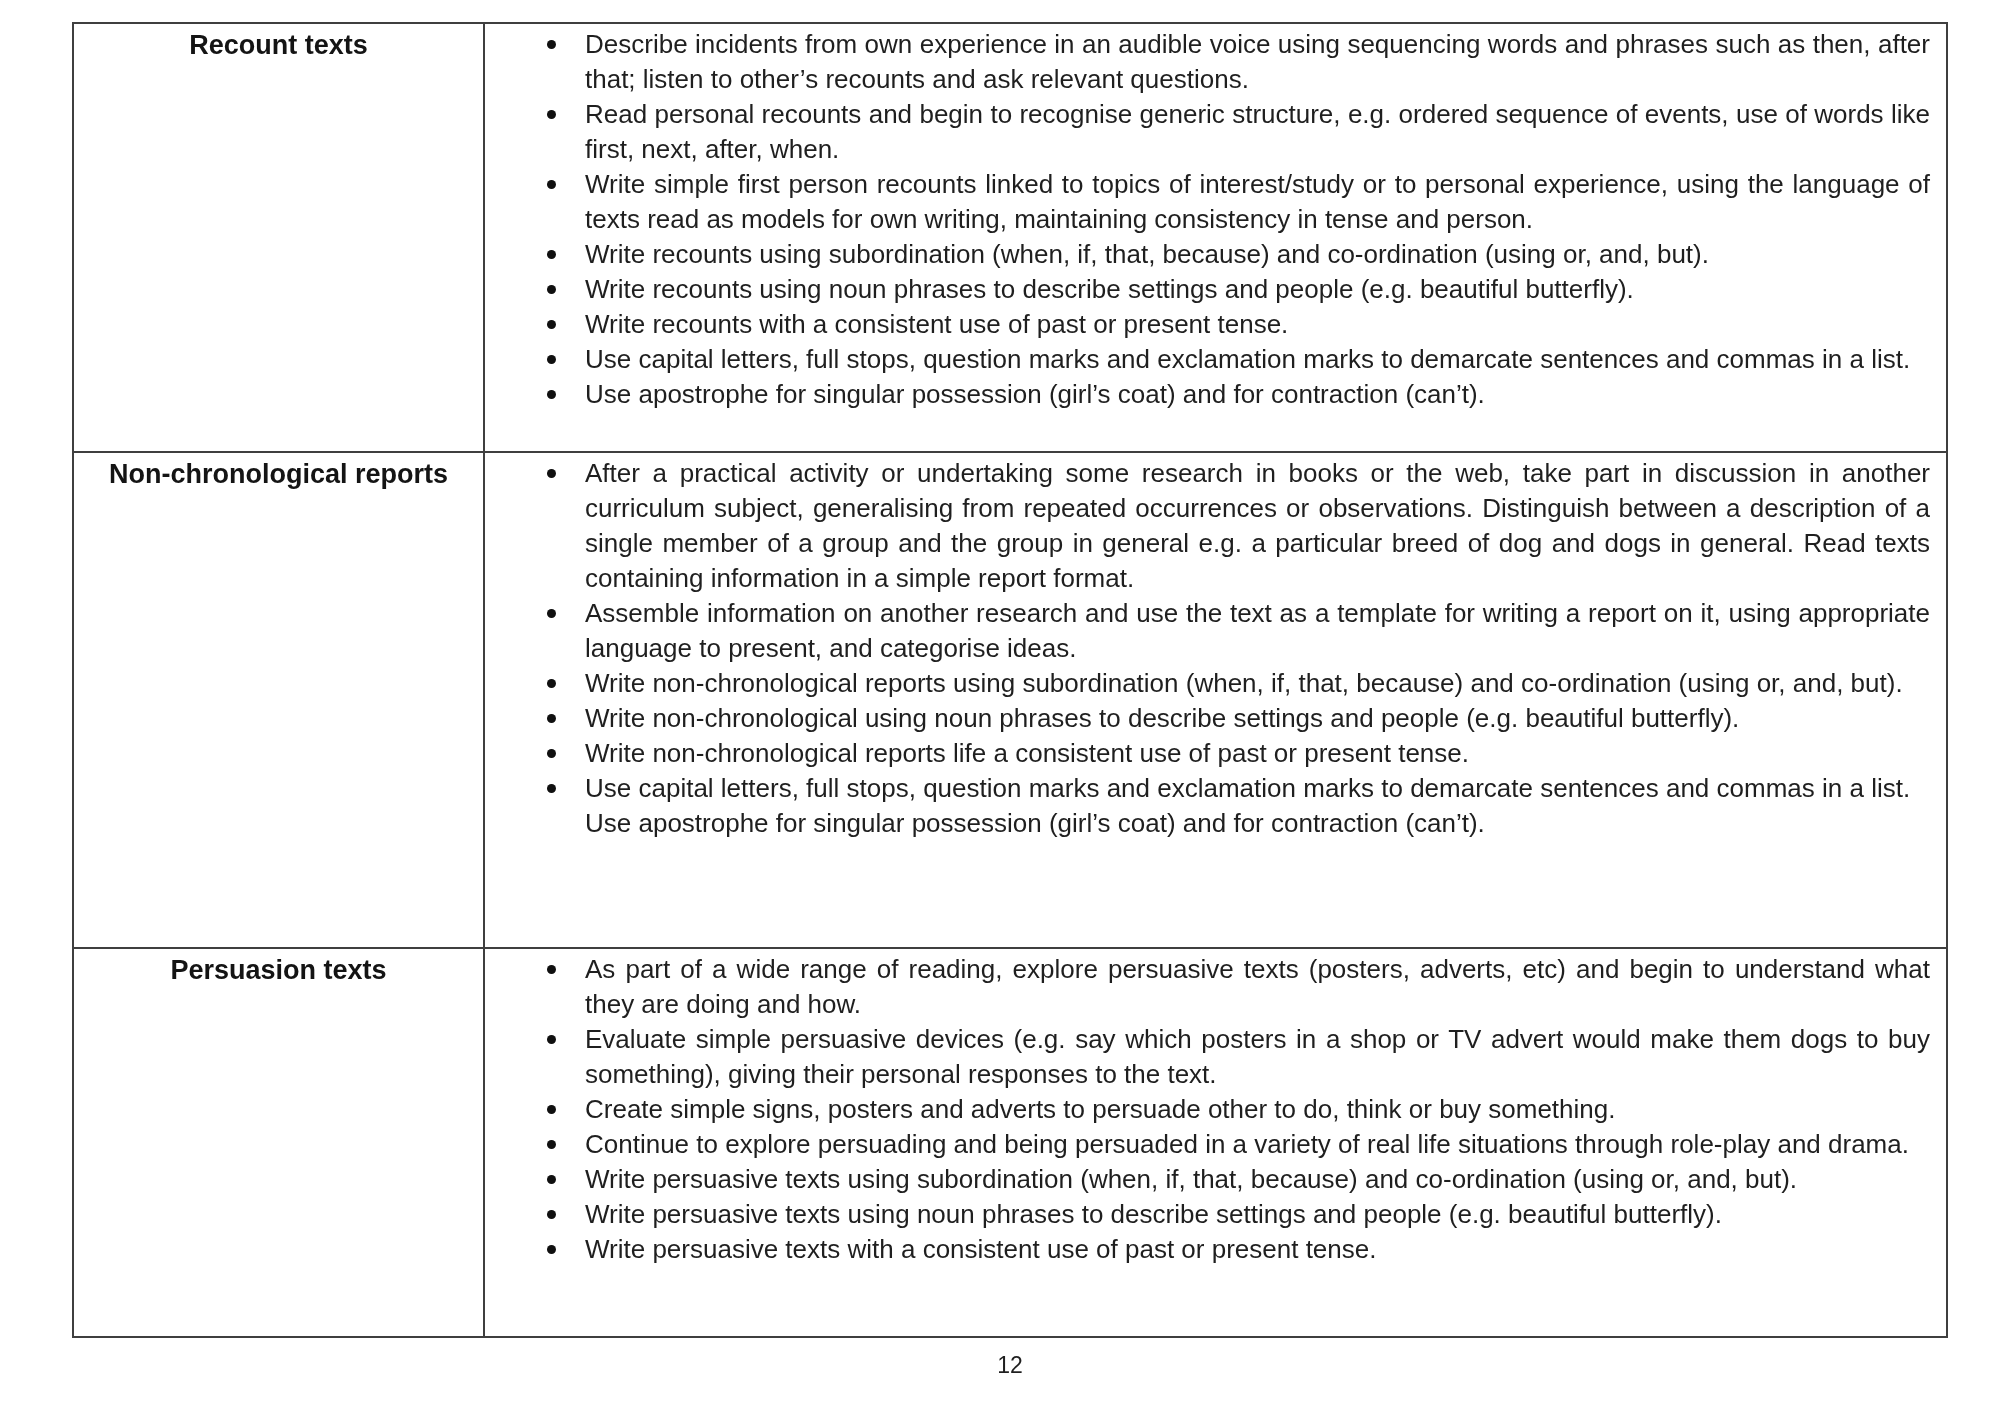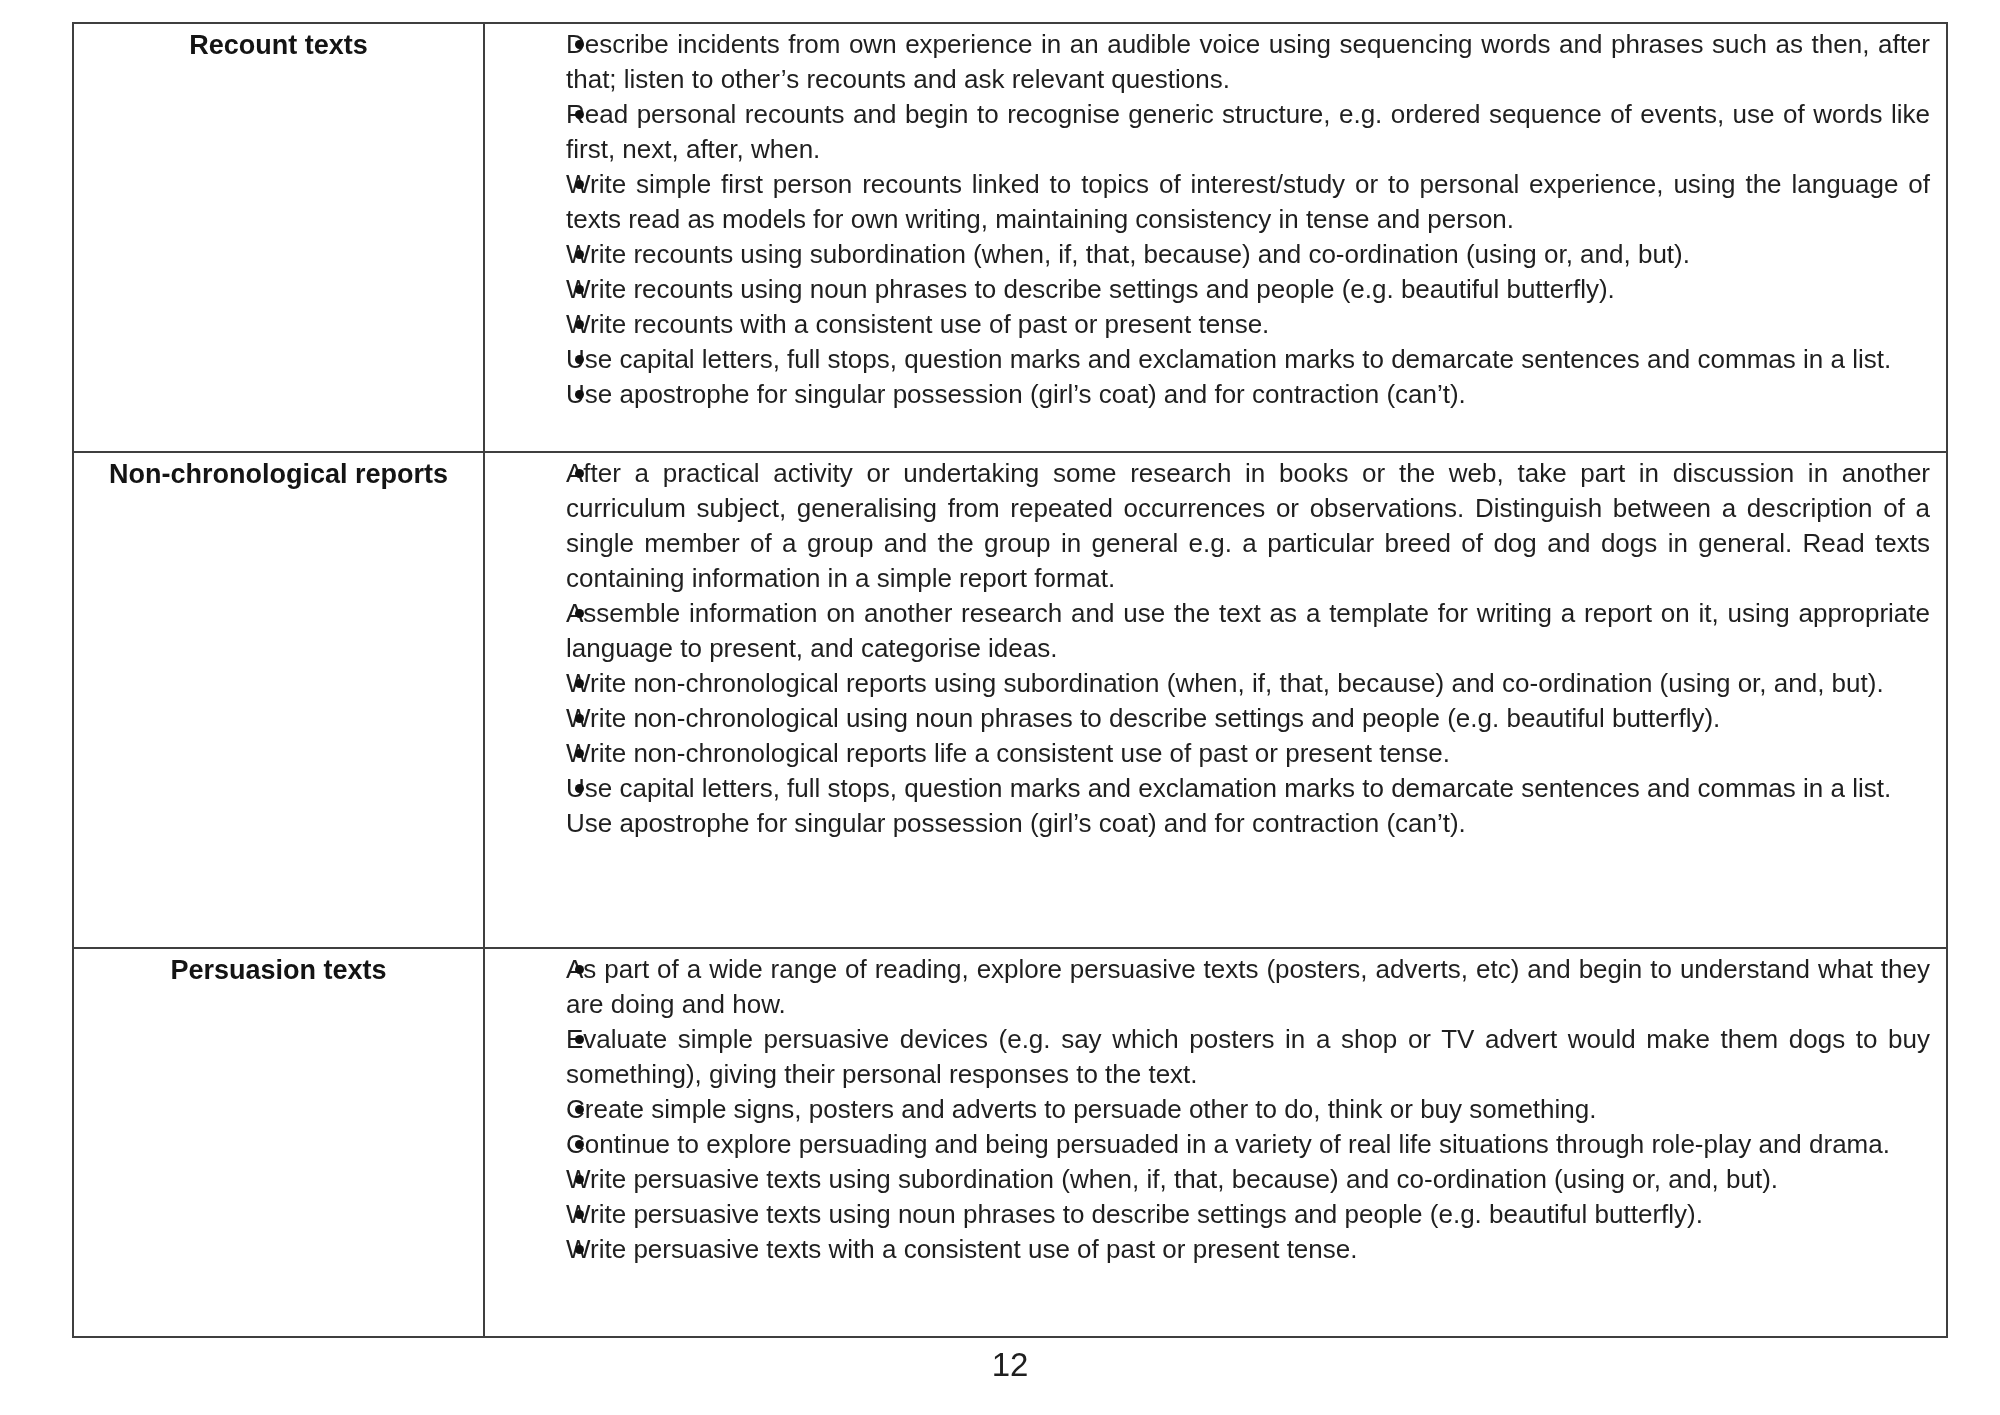--- a/index.html
+++ b/index.html
@@ -53,44 +53,43 @@
   tr.row-1 td { height: 417px; }
   tr.row-2 td { height: 484px; border-radius: 18px; }
   tr.row-3 td { height: 377px; }
   ul.items {
     margin: 0;
     padding: 0;
     list-style: none;
   }
   ul.items li {
     position: relative;
-    padding-left: 53px;
+    padding-left: 100px;
     text-align: justify;
-    margin-left: 28px;
   }
   ul.items li::before {
     content: "";
     position: absolute;
     left: 62px;
     top: 13px;
     width: 9px;
     height: 9px;
     border-radius: 50%;
     background: #101010;
   }
   ul.items li.no-bullet::before {
     display: none;
   }
   .page-number {
     position: absolute;
     left: 72px;
     top: 1350px;
     width: 1876px;
     text-align: center;
-    font-size: 33px;
+    font-size: 23px;
     line-height: 30px;
     color: #1f1f1f;
   }
 </style>
 </head>
 <body>
 
 <div class="sheet">
 
   <table class="curriculum">

